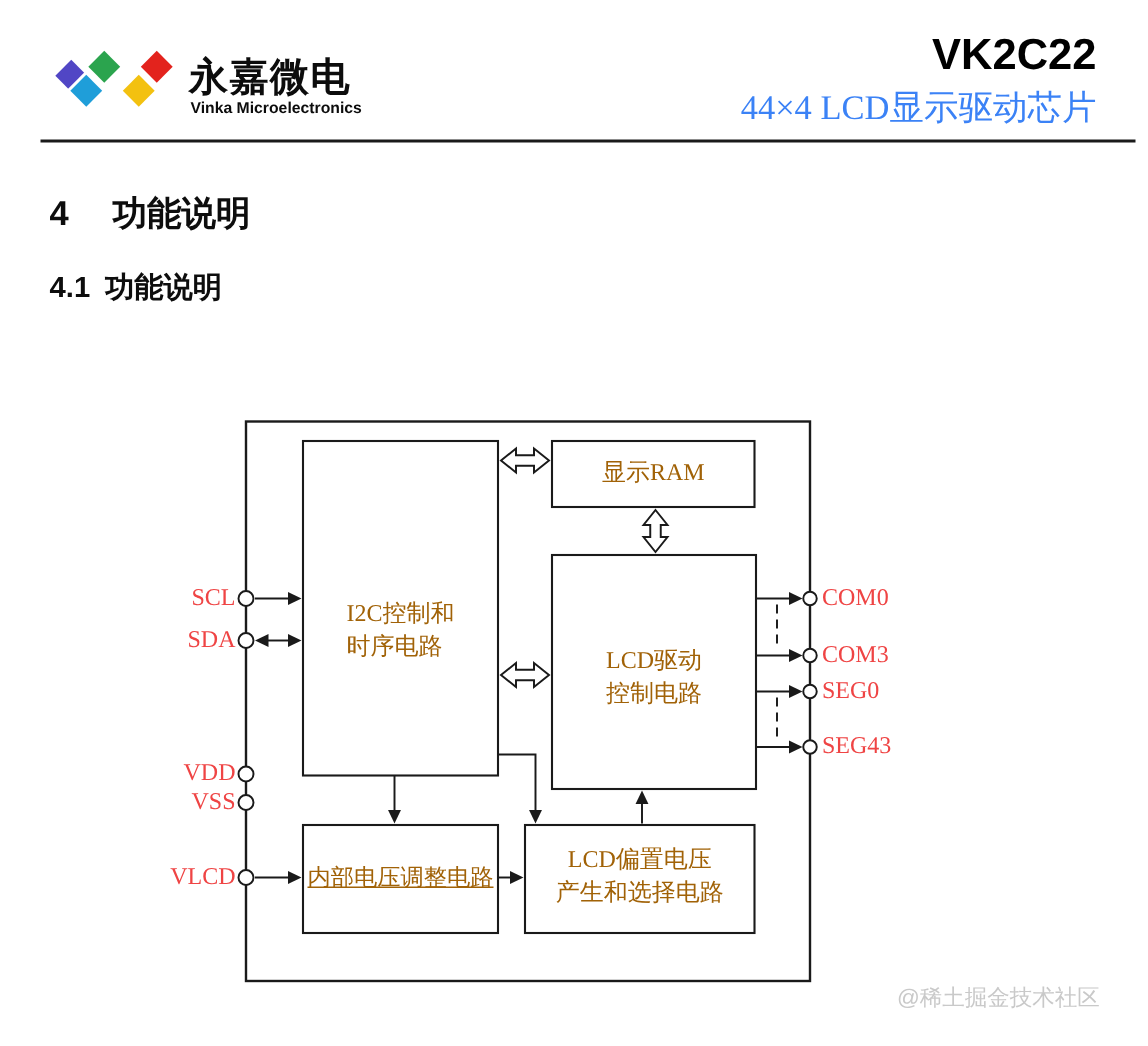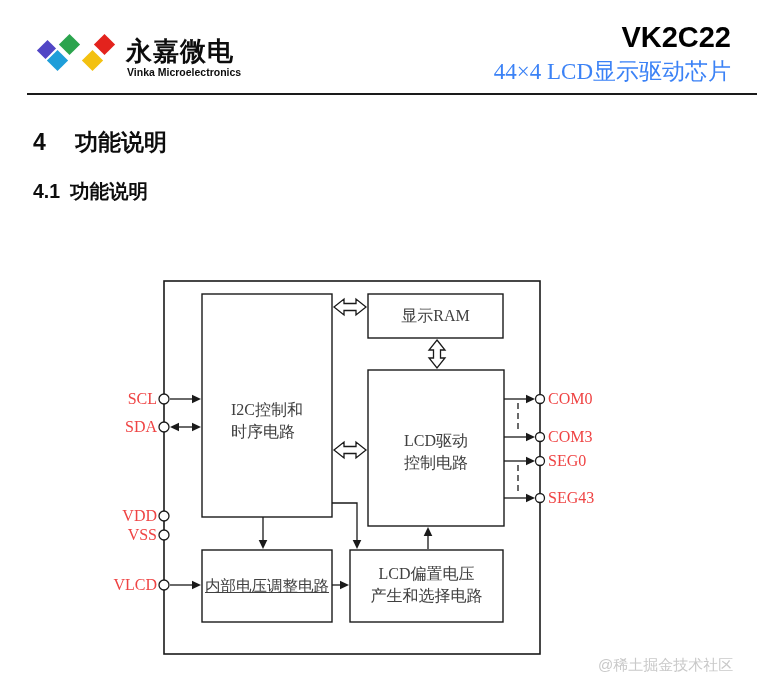--- a/index.html
+++ b/index.html
@@ -35,21 +35,21 @@
   .h1row, .h2row {
     font-family:"Liberation Sans","DejaVu Sans",sans-serif; font-weight:bold; color:#0d0d0d;
     white-space:nowrap;
   }
   .h1row { left:33px; top:127px; font-size:23px; }
   .h1row .num { display:inline-block; width:42px; }
   .h2row { left:33px; top:178px; font-size:19.5px; }
   .h2row .num { display:inline-block; width:37px; }
 
   
-  .blk-label { position:absolute; font-size:16px; line-height:22px; color:#404040; text-align:center; }
+  .blk-label { position:absolute; font-size:16px; line-height:22px; color:#a16207; text-align:center; }
   .blk-label .inner { display:inline-block; text-align:left; }
   .blk-label .inner-c { display:inline-block; text-align:center; }
   .pin { position:absolute; height:18px; line-height:18px; font-size:16px; color:#ef4444; white-space:nowrap; }
   .pin-left { text-align:right; right:608px; }
   .pin-right { left:548px; text-align:left; }
 
   .watermark {
     position:absolute; left:598px; top:656px; font-size:15px; color:#c9c9c9;
     font-family:"Liberation Sans","DejaVu Sans",sans-serif; white-space:nowrap;
   }

